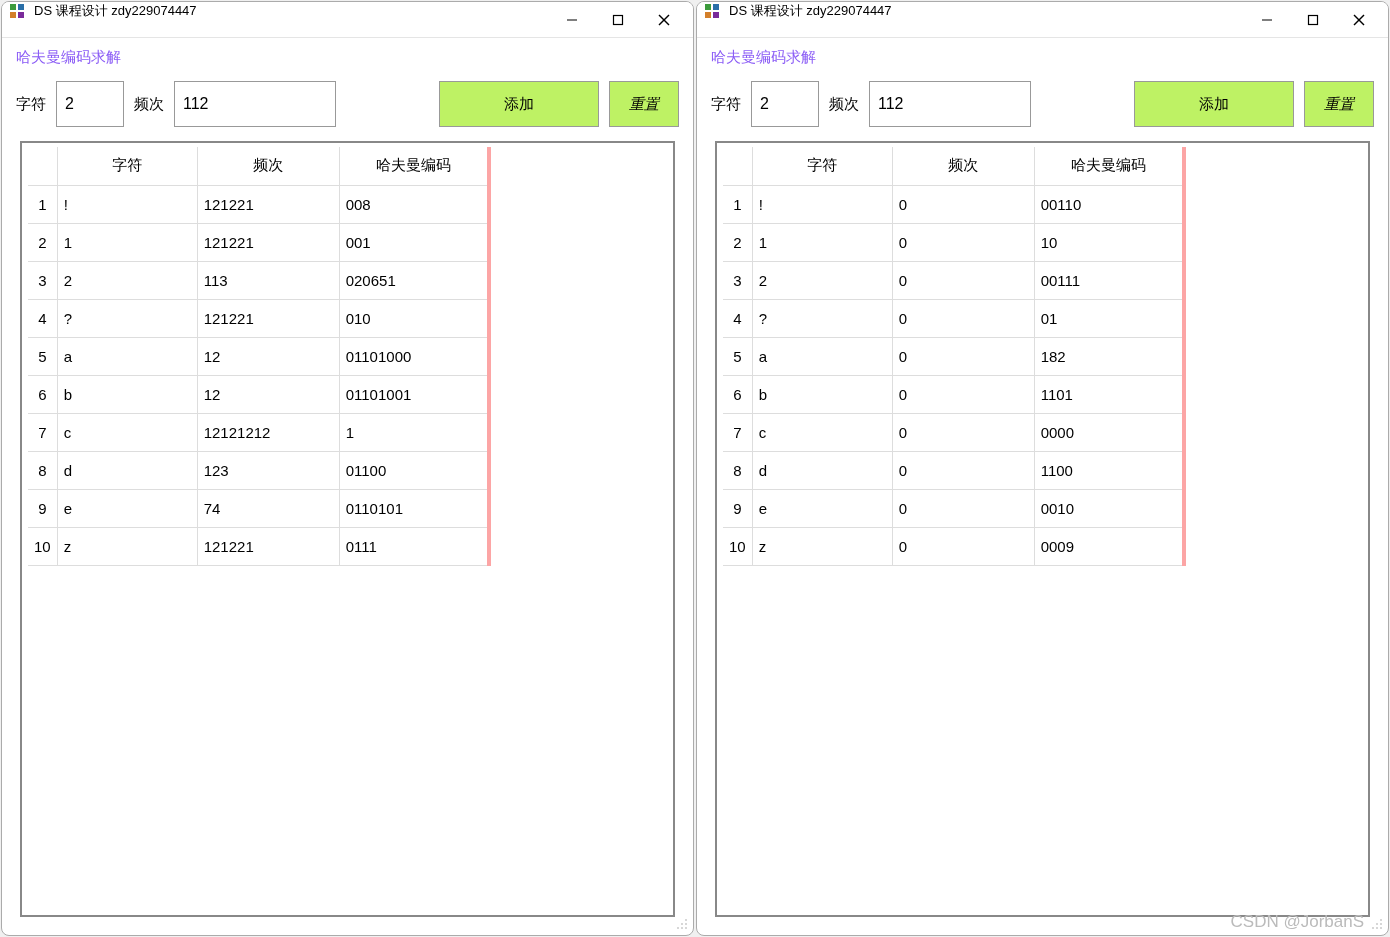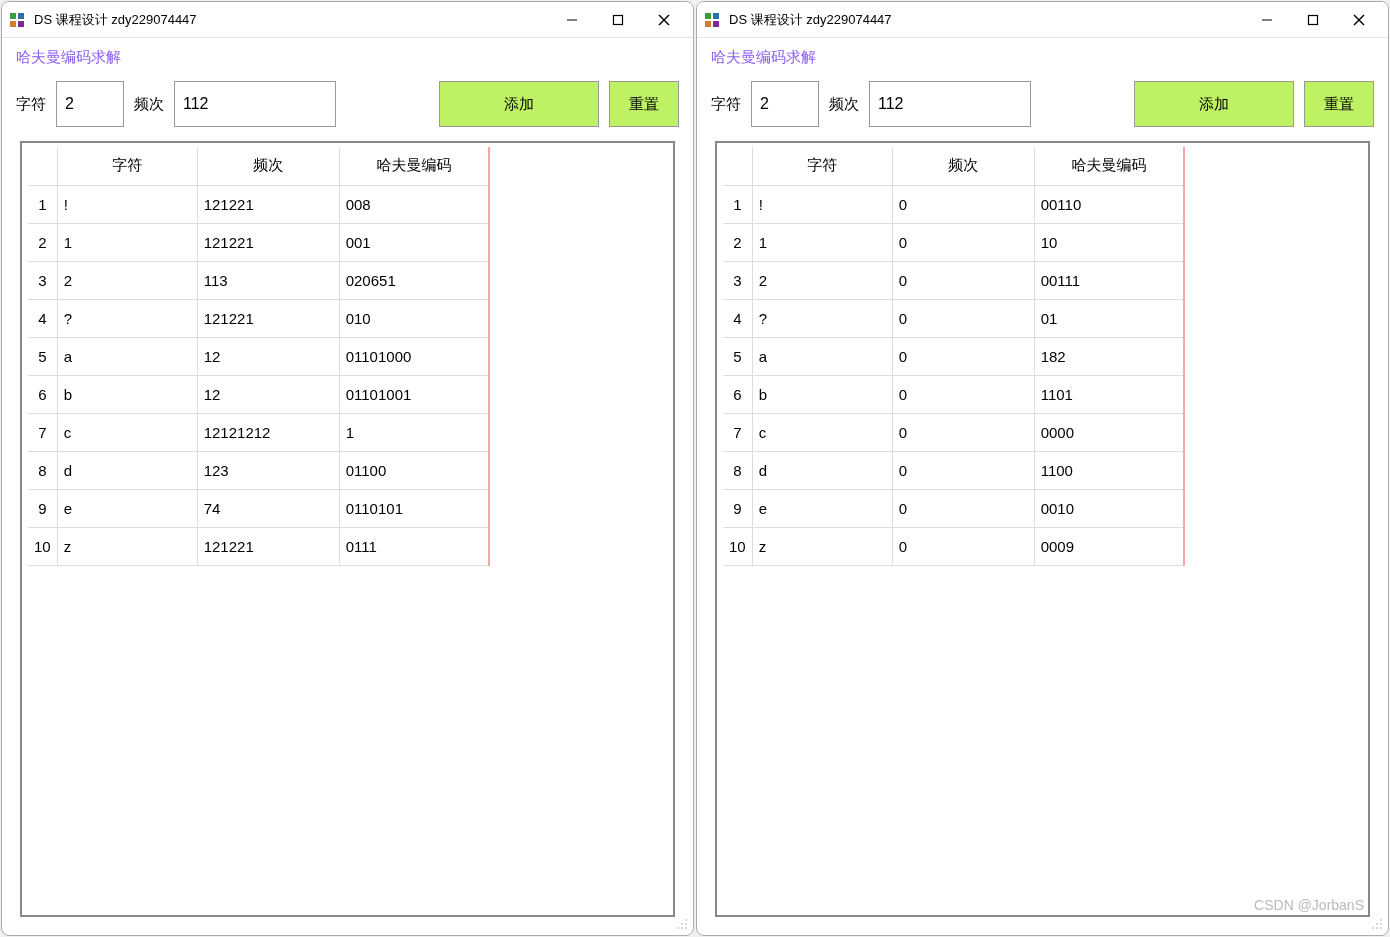--- a/index.html
+++ b/index.html
@@ -23,21 +23,20 @@
       border-radius: 8px;
       margin: 1px;
       display: flex;
       flex-direction: column;
       overflow: hidden;
       position: relative;
     }
     .titlebar {
       height: 36px;
       display: flex;
-      align-items: center;
       padding: 0 6px;
       background: #fff;
       border-bottom: 1px solid #e5e5e5;
     }
     .app-icon {
       width: 18px;
       height: 18px;
       margin-right: 8px;
       display: flex;
       align-items: center;
@@ -89,21 +88,21 @@
     .btn {
       height: 46px;
       border: 1px solid #999;
       background: #bef264;
       font-size: 15px;
       font-family: inherit;
       cursor: pointer;
       padding: 0 10px;
     }
     .btn-add { flex: 0 0 160px; }
-    .btn-reset { width: 70px; }
+    .btn-reset { width: 70px; font-style: italic; }
     .spacer { flex: 1; }
     .table-wrap {
       flex: 1;
       padding: 0 18px 18px;
       overflow: hidden;
       position: relative;
     }
     .table-inner {
       border: 2px solid #888;
       height: 100%;
@@ -125,35 +124,35 @@
     th {
       text-align: center;
       background: #fff;
     }
     .col-idx { width: 28px; text-align: center; border-left: none; }
     .corner { border: none; width: 28px; }
     .col-char { width: 140px; }
     .col-freq { width: 142px; }
     .col-code { width: 150px; }
     tr:first-child th { border-top: none; }
-    tr td:last-child, tr th:last-child { border-right: 2px solid #fca5a5; }
+    tr td:last-child, tr th:last-child { border-right: 4px solid #fca5a5; }
     .resize-grip {
       position: absolute;
       right: 4px;
       bottom: 4px;
       width: 16px;
       height: 16px;
       opacity: 0.45;
     }
     .resize-grip svg { width: 16px; height: 16px; }
     .watermark {
       position: absolute;
       right: 24px;
-      bottom: 22px;
-      font-size: 14px;
+      bottom: 3px;
+      font-size: 17px;
       color: #bbb;
       margin-top: 18px;
     }
   </style>
 </head>
 <body>
 
 <div class="window">
   <div class="titlebar">
     <span class="app-icon">

